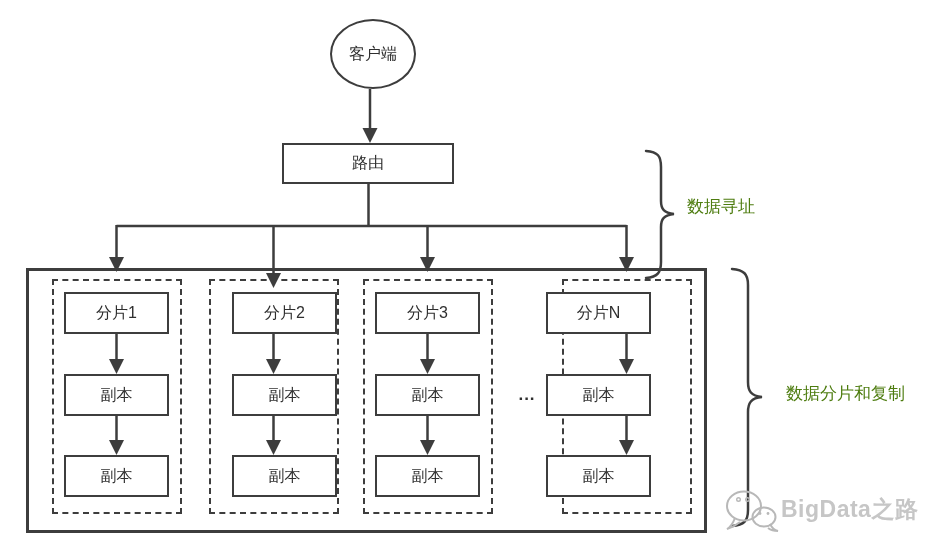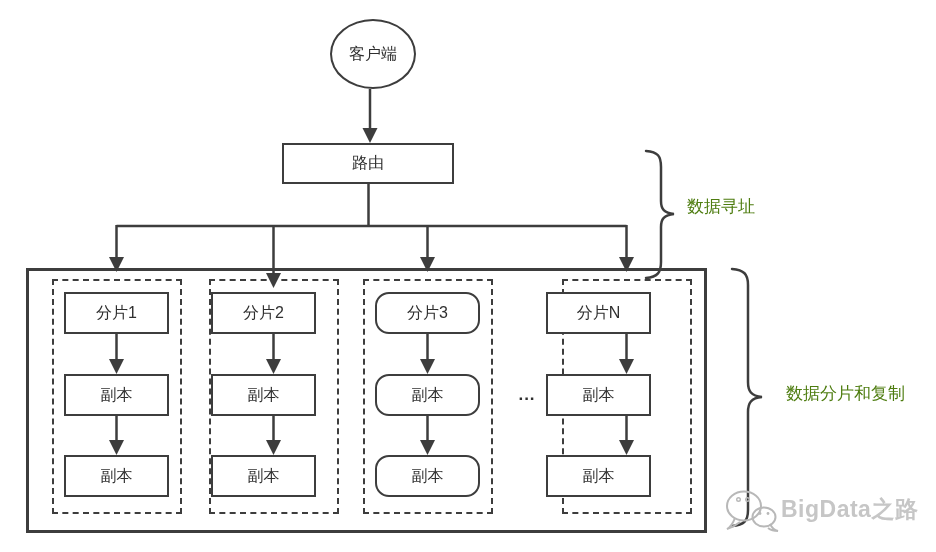--- a/index.html
+++ b/index.html
@@ -69,22 +69,22 @@
   .d2 { left: 209px; }
   .d3 { left: 363px; }
   .d4 { left: 562px; }
 
   .small-node {
     width: 105px; height: 42px;
     border: 2.5px solid #3d3d3d;
     font-size: 16px;
   }
   .c1 { left: 64px; }
-  .c2 { left: 211px; }
-  .c3 { left: 375px; border-radius: 14px; }
+  .c2 { left: 232px; }
+  .c3 { left: 375px; }
   .c4 { left: 546px; }
   .row-title { top: 292px; }
   .row-r1    { top: 374px; }
   .row-r2    { top: 455px; }
 
   .dots {
     position: absolute;
     left: 510px; top: 383px;
     width: 34px; height: 24px;
     display: flex;

